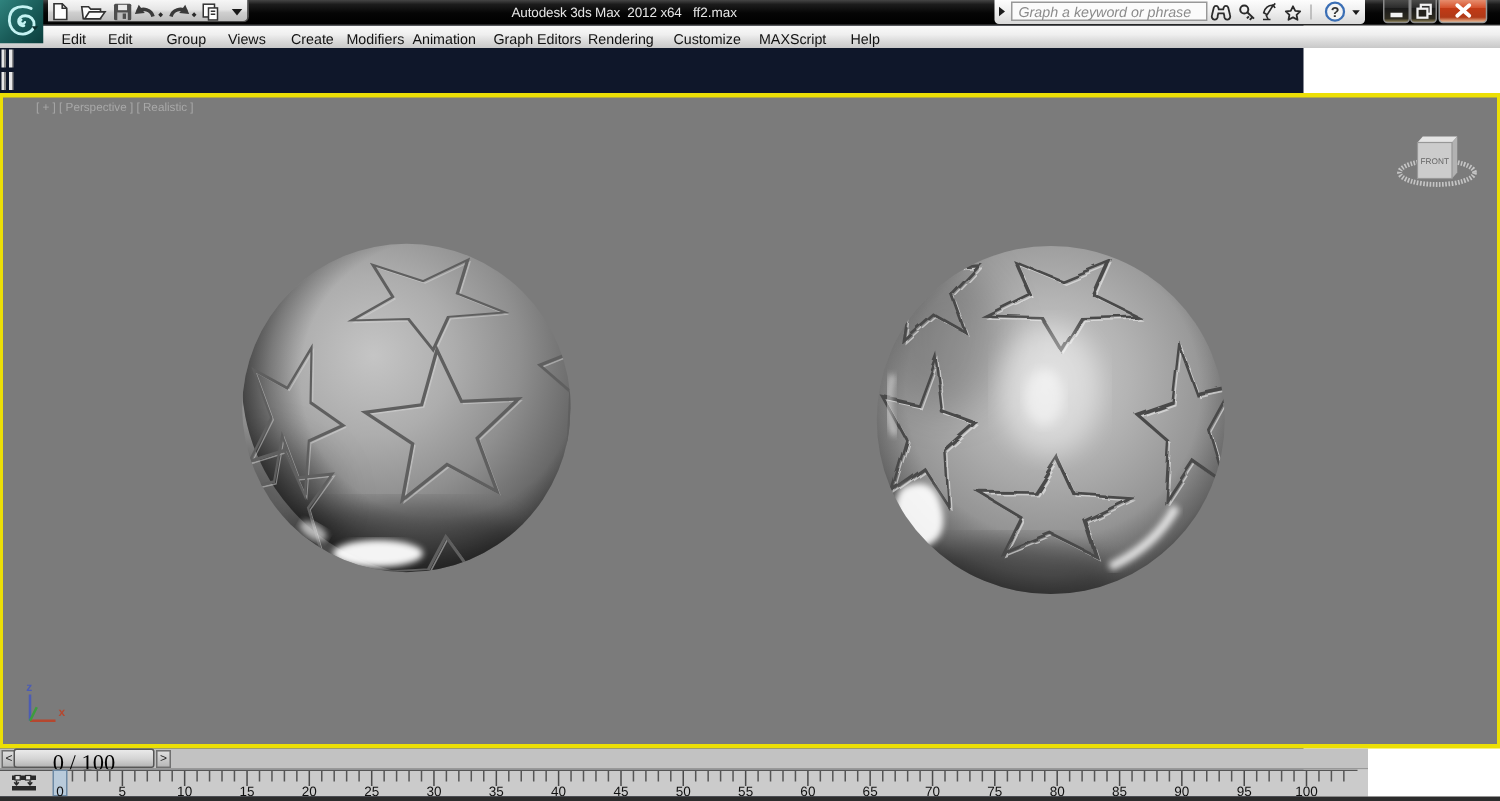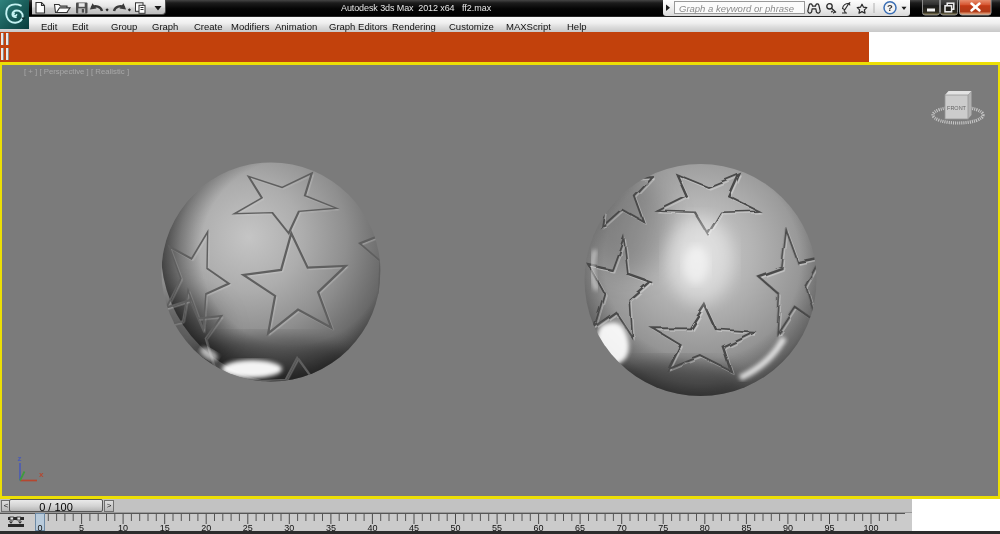--- a/index.html
+++ b/index.html
@@ -1,18 +1,18 @@
 <!DOCTYPE html>
 <html><head>
 <meta charset="utf-8">
 <style>
   html,body{margin:0;padding:0;width:1000px;height:534px;overflow:hidden;
     font-family:"Liberation Sans",sans-serif;}
   .abs{position:absolute;}
-  #stage{position:relative;width:869px;height:534px;background:#c2410c;}
+  #stage{position:relative;width:869px;height:534px;background:#0f172a;}
 
   #titlebar{left:0;top:0;width:1000px;height:16px;
     background:linear-gradient(#454545 0%,#1c1c1c 18%,#050505 55%,#000 100%);}
   #title-text{left:341px;top:3px;color:#e6e6e6;font-size:9px;letter-spacing:-0.1px;white-space:nowrap;}
   #file-text{left:462px;top:3px;color:#e6e6e6;font-size:9px;white-space:nowrap;}
 
   #logo{left:0;top:0;width:29px;height:29px;z-index:30;}
   #qat{left:32px;top:0px;width:134px;height:15px;
     background:linear-gradient(#f6f6f6 0%,#e6e6e6 45%,#cfcfcf 60%,#bdbdbd 100%);
     border-radius:0 0 4px 0;border-bottom:1px solid #4a4a4a;border-right:1px solid #4a4a4a;
@@ -55,21 +55,21 @@
   #vplabel{left:2px;top:2px;color:#a8a8a8;font-size:7.8px;letter-spacing:0px;white-space:nowrap;padding-left:20px;}
 
   #tsrow{left:0;top:499px;width:912px;height:14px;background:#c2c2c2;
     border-bottom:1px solid #999;box-sizing:border-box;}
   .tsbtn{position:absolute;top:1px;width:10px;height:12px;
     background:linear-gradient(#dedede,#b8b8b8);border:1px solid #707070;
     box-sizing:border-box;font-size:8px;color:#222;text-align:center;line-height:9px;}
   #tshandle{position:absolute;left:9px;top:0px;width:94px;height:13px;
     background:linear-gradient(#eaeaea 0%,#d3d3d3 55%,#b5b5b5 100%);
     border:1px solid #565656;border-radius:2px;box-sizing:border-box;}
-  #tshandle span{display:block;text-align:center;font-size:11px;color:#000;margin-top:0.5px;}
+  #tshandle span{display:block;text-align:center;font-size:15px;color:#000;margin-top:0.5px;font-family:Liberation Serif, serif;}
 
   #trackbar{left:0;top:513px;width:912px;height:18px;background:#cbcbcb;}
   #trackdark{left:0;top:531px;width:1000px;height:3px;background:#2c2c2c;}
 
   #cancelbtn{left:912px;top:499px;width:88px;height:32px;
     background:linear-gradient(#e6e4e0 0%,#d2d0cb 100%);
     border-left:1px solid #808080;border-top:1px solid #f8f8f8;box-sizing:border-box;}
   #cancelbtn span{display:block;text-align:center;font-size:9px;letter-spacing:-0.35px;color:#000;margin-top:10px;}
 </style>
 </head>
@@ -170,21 +170,21 @@
     <g stroke="#fff" stroke-width="2.5" stroke-linecap="round">
       <line x1="51.5" y1="3.5" x2="59.5" y2="10.5"></line>
       <line x1="59.5" y1="3.5" x2="51.5" y2="10.5"></line>
     </g>
   </svg>
 
   <div class="abs" id="menubar">
     <span class="mi" style="left:41px">Edit</span>
     <span class="mi" style="left:72px">Edit</span>
     <span class="mi" style="left:111px">Group</span>
-    <span class="mi" style="left:152px">Graph</span>
+    <span class="mi" style="left:152px">Views</span>
     <span class="mi" style="left:194px">Create</span>
     <span class="mi" style="left:231px">Modifiers</span>
     <span class="mi" style="left:275px">Animation</span>
     <span class="mi" style="left:329px">Graph Editors</span>
     <span class="mi" style="left:392px">Rendering</span>
     <span class="mi" style="left:449px">Customize</span>
     <span class="mi" style="left:506px">MAXScript</span>
     <span class="mi" style="left:567px">Help</span>
   </div>
 

